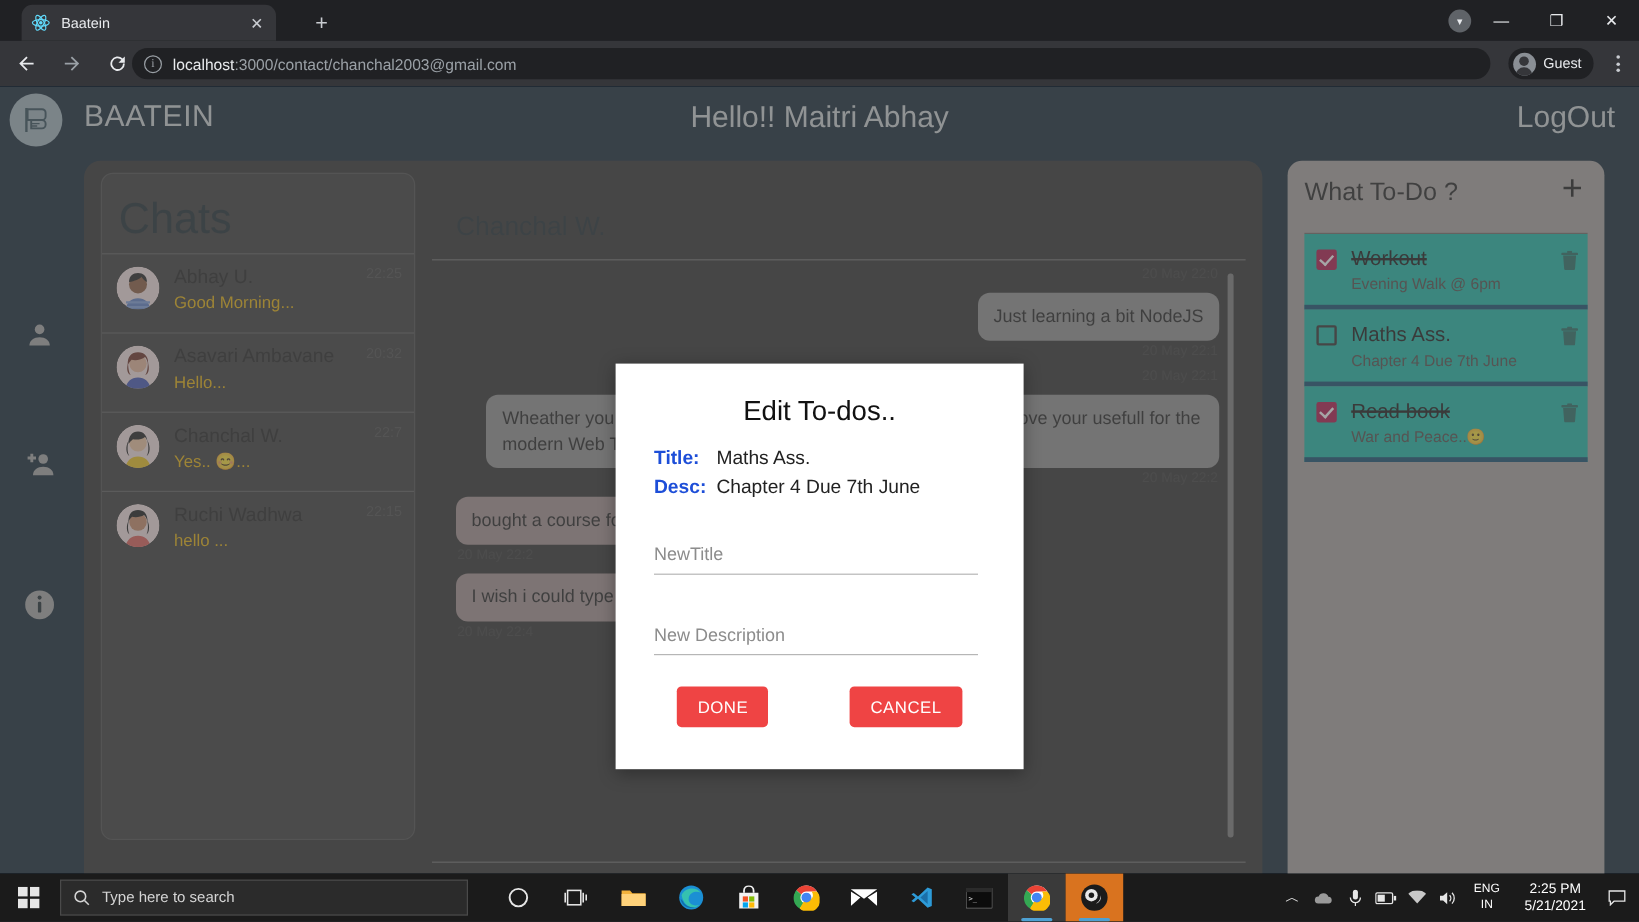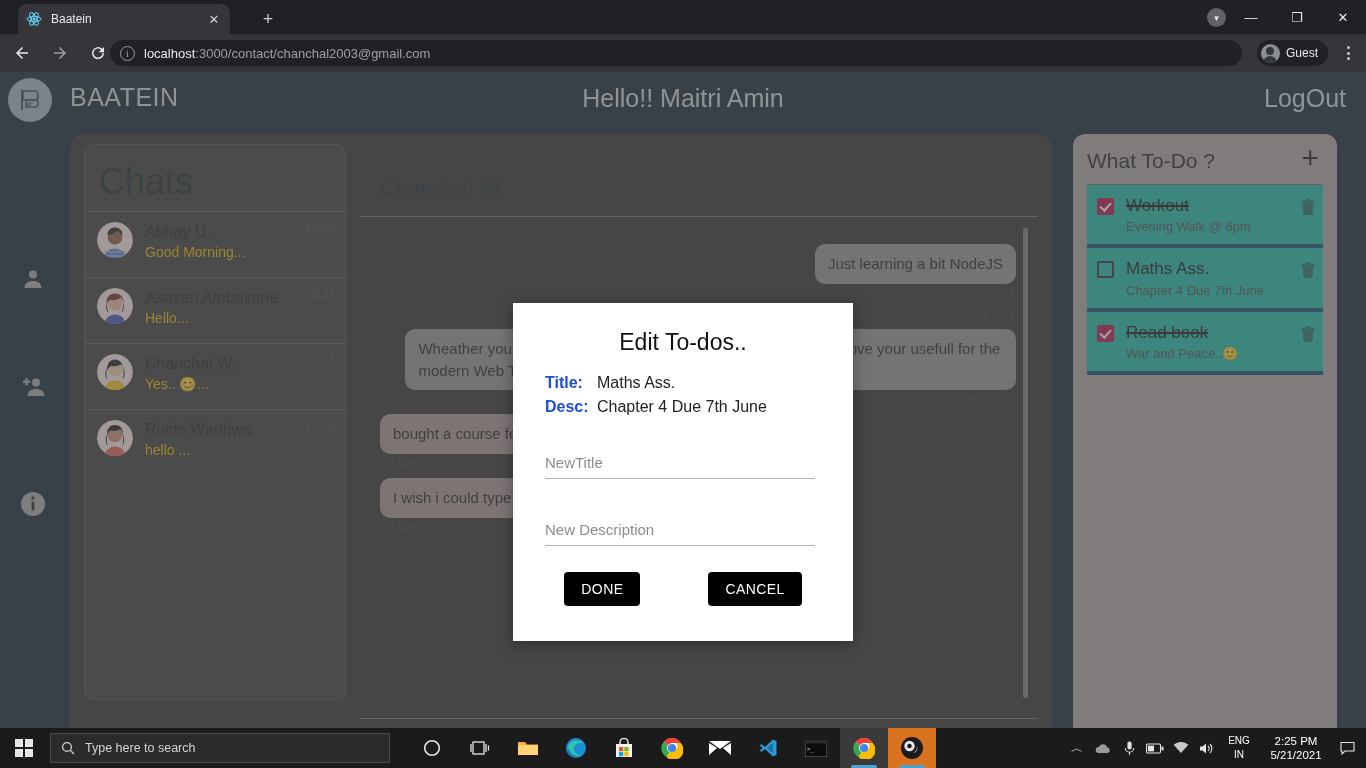--- a/index.html
+++ b/index.html
@@ -160,21 +160,21 @@
   }
   .msg-input::placeholder { color:#4a4a4a; }
   .send-btn { width:28px; height:24px; flex:0 0 auto; margin-right:4px; }
 
   
   .todo-card {
     position:absolute; left:1073px; top:62px; width:264px; height:638px;
     background:#a9a3a0; border-radius:12px; padding:14px 14px 0 14px;
   }
   .todo-head { display:flex; align-items:center; justify-content:space-between;
-               border-bottom:1px solid #6e6965; padding-bottom:10px; }
+               border-bottom:1px solid #6e6965; padding-bottom:20px; }
   .todo-title { font-size:21px; color:#1d1d1d; }
   .todo-add { font-size:30px; line-height:20px; color:#151515; padding:0 4px 6px 4px; }
   .todo-item { background:#14b8a6; border-bottom:4px solid #0c4a6e; padding:10px 8px 10px 10px;
                display:flex; align-items:flex-start; position:relative; }
   .tick { width:17px; height:17px; flex:0 0 auto; margin-top:3px; margin-right:12px;
           border-radius:2px; position:relative; }
   .tick.done { background:#b01048; }
   .tick.todo { border:2px solid #2b2b2b; background:transparent; }
   .tick.done::after {
     content:""; position:absolute; left:5px; top:2px; width:5px; height:9px;
@@ -201,21 +201,21 @@
   .kv-v { font-size:16px; color:#222; }
   .modal-field {
     margin:0 32px; border:none; border-bottom:1px solid #b6b6b6; outline:none;
     width:270px; font-size:15px; color:#555; padding:6px 0 7px 0; background:transparent;
     font-family:"Liberation Sans", sans-serif;
   }
   .modal-field::placeholder { color:#8c8c8c; }
   .f1 { margin-top:26px; }
   .f2 { margin-top:36px; }
   .modal-actions { display:flex; justify-content:center; gap:68px; margin-top:26px; }
-  .mbtn { background:#000000; color:#fff; border:none; border-radius:4px;
+  .mbtn { background:#ef4444; color:#fff; border:none; border-radius:4px;
           font-size:14px; padding:9px 17px; font-family:"Liberation Sans", sans-serif;
           letter-spacing:.4px; }
 
   
   .taskbar {
     position:absolute; left:0; top:728px; width:1366px; height:40px; background:#1b1b1b;
     display:flex; align-items:center;
   }
   .start { width:48px; height:40px; display:flex; align-items:center; justify-content:center; }
   .tb-search {
@@ -301,21 +301,21 @@
     <div class="app-header">
       <div class="brand-logo">
         <svg width="26" height="26" viewBox="0 0 26 26">
           <path d="M4 3h2v20H4z" fill="#2e4a57"></path>
           <path d="M6 4h12a3 3 0 0 1 3 3v3a3 3 0 0 1-3 3H6z" fill="none" stroke="#2e4a57" stroke-width="1.6"></path>
           <path d="M9 13h9a3 3 0 0 1 3 3v1a3 3 0 0 1-3 3H9z" fill="none" stroke="#2e4a57" stroke-width="1.6"></path>
           <path d="M9 16h7M9 18h5" stroke="#2e4a57" stroke-width="1.1"></path>
         </svg>
       </div>
       <div class="brand-name">BAATEIN</div>
-      <div class="greeting">Hello!! Maitri Amin</div>
+      <div class="greeting">Hello!! Maitri Abhay</div>
       <div class="logout">LogOut</div>
     </div>
 
     <div class="rail">
       <div class="rail-btn i1">
         <svg width="24" height="24" viewBox="0 0 24 24" fill="currentColor">
             <circle cx="12" cy="7.5" r="4"></circle>
             <path d="M3.5 21c0-4.4 3.8-7 8.5-7s8.5 2.6 8.5 7z"></path>
           </svg>
       </div>

